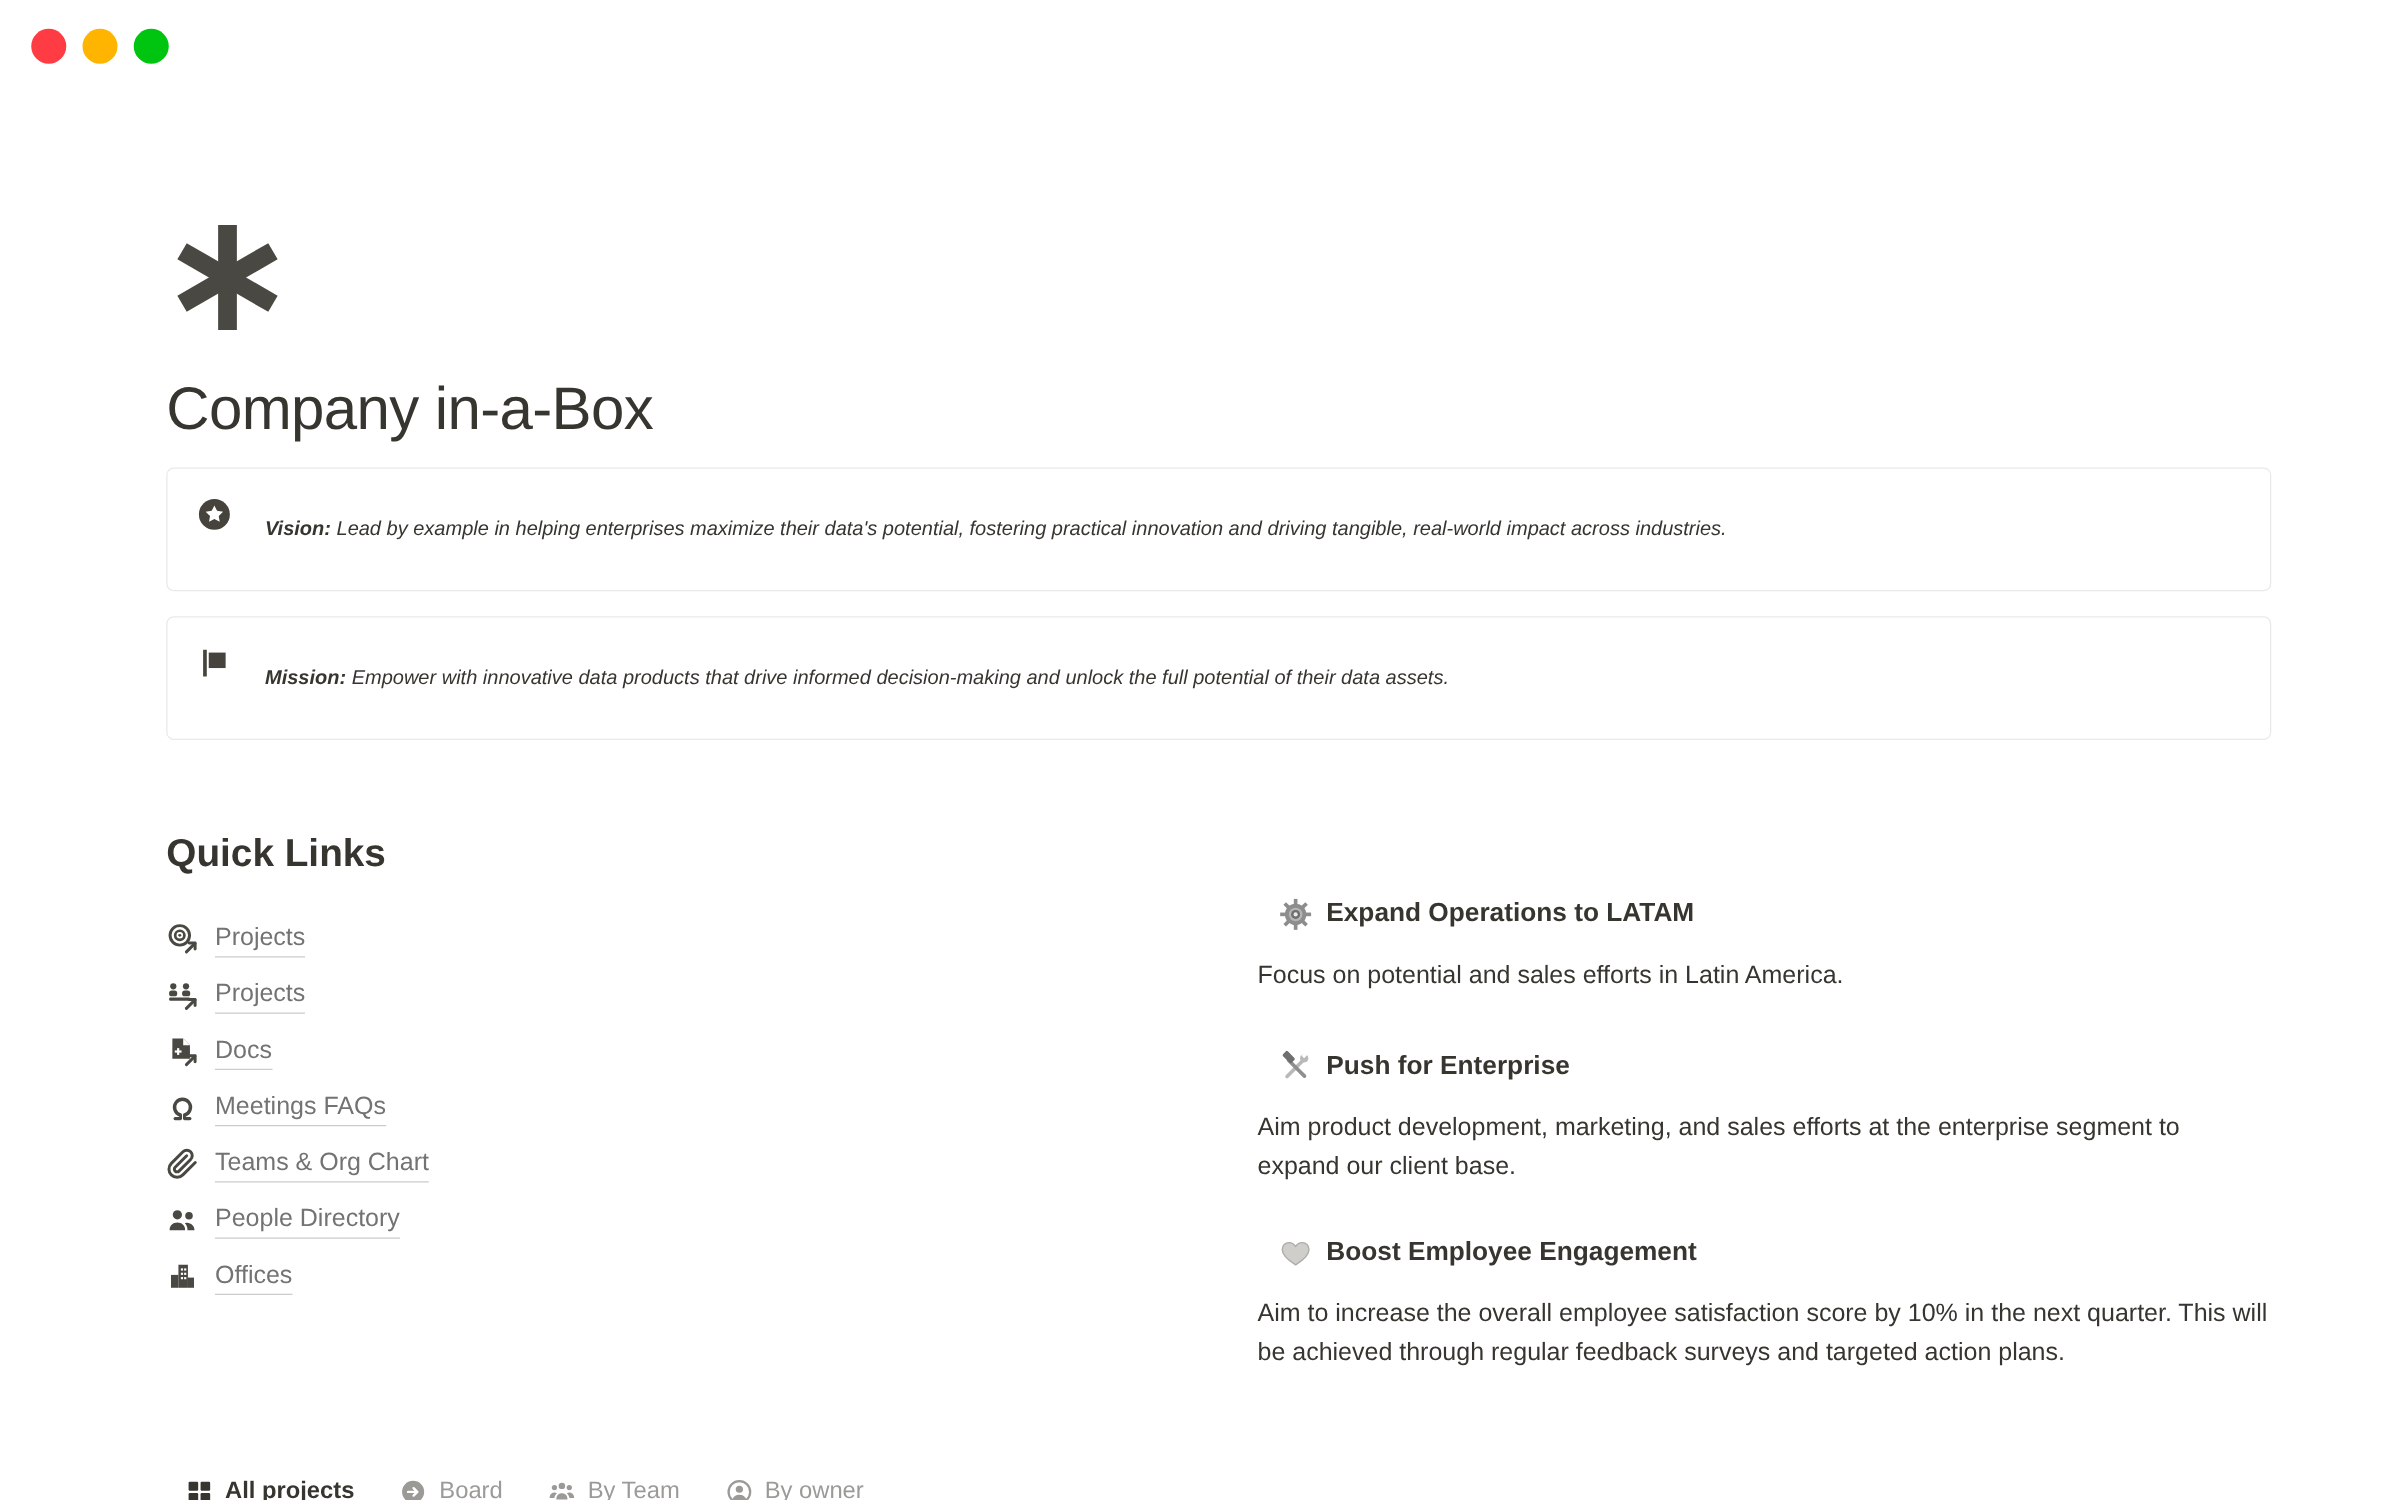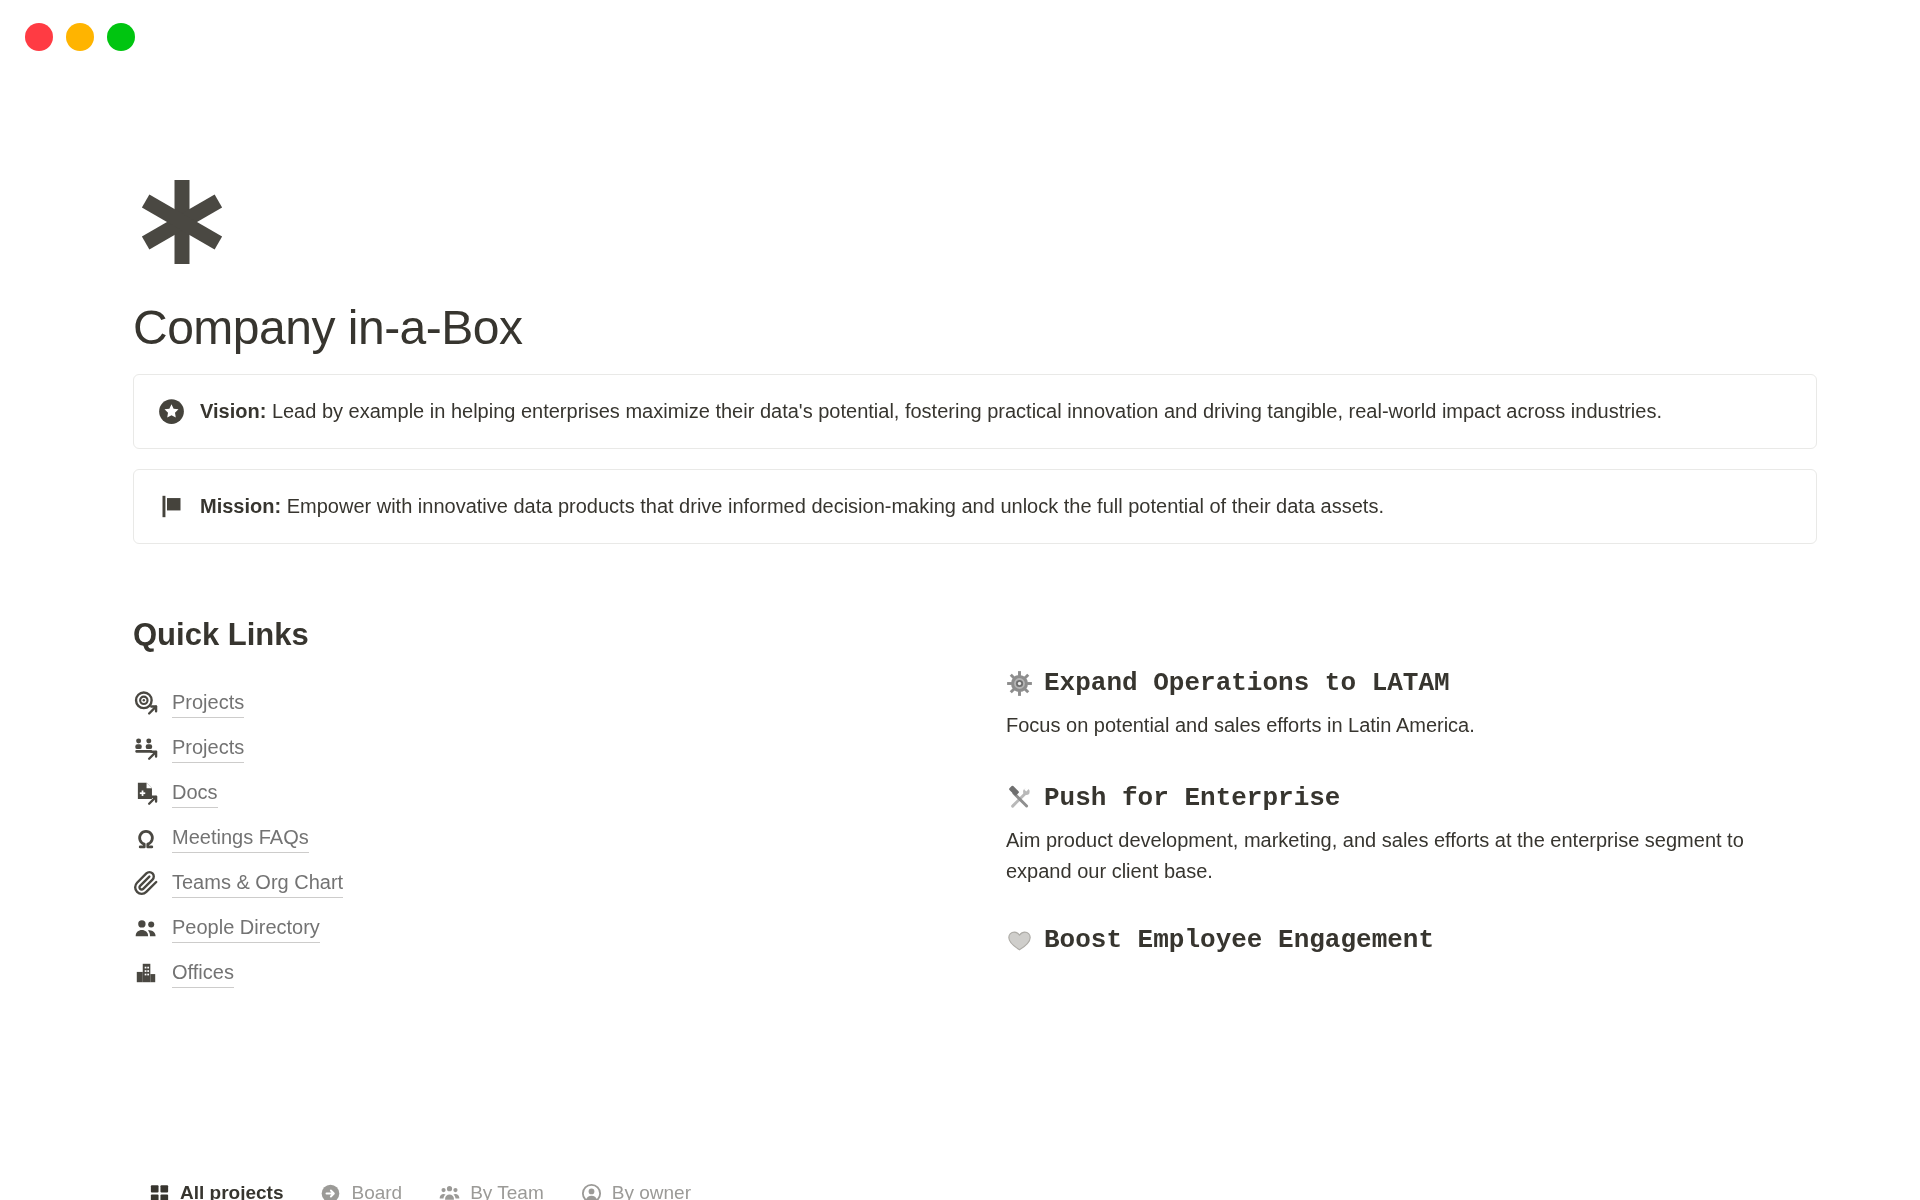--- a/index.html
+++ b/index.html
@@ -26,40 +26,40 @@
     letter-spacing:-0.5px;
   }
 
   .callout {
     margin-top:16px; border:1px solid #E9E9E7; border-radius:6px;
     padding:21px 24px; display:flex; gap:15px; align-items:flex-start;
     background:#ffffff; box-sizing:border-box;
   }
   .callout + .callout { margin-top:20px; }
   .callout .co-icon { flex:0 0 auto; margin-top:2px; }
-  .callout p { margin:0; font-size:20px; line-height:31px; max-width:1560px; }
+  .callout p { margin:12px; font-size:16px; line-height:31px; max-width:1560px;font-style:italic; }
   .callout .co-label { font-weight:bold; }
 
   .columns { display:flex; margin-top:72px; }
   .col-left  { width:873px; flex:0 0 auto; }
   .col-right { width:811px; flex:0 0 auto; }
 
   h2.section-heading { margin:0; font-size:31px; line-height:38px; font-weight:bold; }
 
   ul.links { list-style:none; margin:30px 0 0 0; padding:0; }
   ul.links li { display:flex; align-items:center; gap:13px; height:38px; margin-bottom:7px; }
   ul.links li svg { flex:0 0 auto; }
   ul.links a {
     color:#737373; text-decoration:none; font-size:20px; line-height:26px;
     border-bottom:1.5px solid rgba(55,53,47,0.25); padding-bottom:2px; cursor:pointer;
   }
 
   .goal h3 {
-    display:flex; align-items:center; gap:11px; margin:0;
-    font-size:26px; line-height:34px; font-weight:bold;font-family:Liberation Mono, monospace;
+    display:flex; align-items:center; gap:11px; margin:17px;
+    font-size:21px; line-height:34px; font-weight:bold;
   }
   .goal p { margin:10px 0 0 0; font-size:20px; line-height:31px; }
   .goal.g1 { margin-top:50px; }
   .goal.g2 { margin-top:40px; }
   .goal.g3 { margin-top:36px; }
   .goal.g2 p { max-width:790px; }
   .goal.g3 p { max-width:830px; }
 
   .view-tabs { position:absolute; left:148px; top:1172px; display:flex; gap:36px; }
   .tab {
@@ -265,20 +265,21 @@
 
       <div class="goal g3">
         <h3>
           <span>
             <svg width="27" height="27" viewBox="0 0 24 24">
               <path d="M12 20.3C6.4 16.9 2.5 13.3 2.5 9.4 2.5 6.6 4.6 4.5 7.3 4.5c1.9 0 3.5 1 4.7 2.7 1.2-1.7 2.8-2.7 4.7-2.7 2.7 0 4.8 2.1 4.8 4.9 0 3.9-3.9 7.5-9.5 10.9z" fill="#cfcecb" stroke="#aeaca7" stroke-width="1"></path>
             </svg>
           </span>
           <span>Boost Employee Engagement</span>
         </h3>
+        <p>Aim to increase the overall employee satisfaction score by 10% in the next quarter. This will be achieved through regular feedback surveys and targeted action plans.</p>
       </div>
 
     </section>
   </div>
 </main>
 
 <div class="view-tabs">
 
   <div class="tab active">
     <span>

